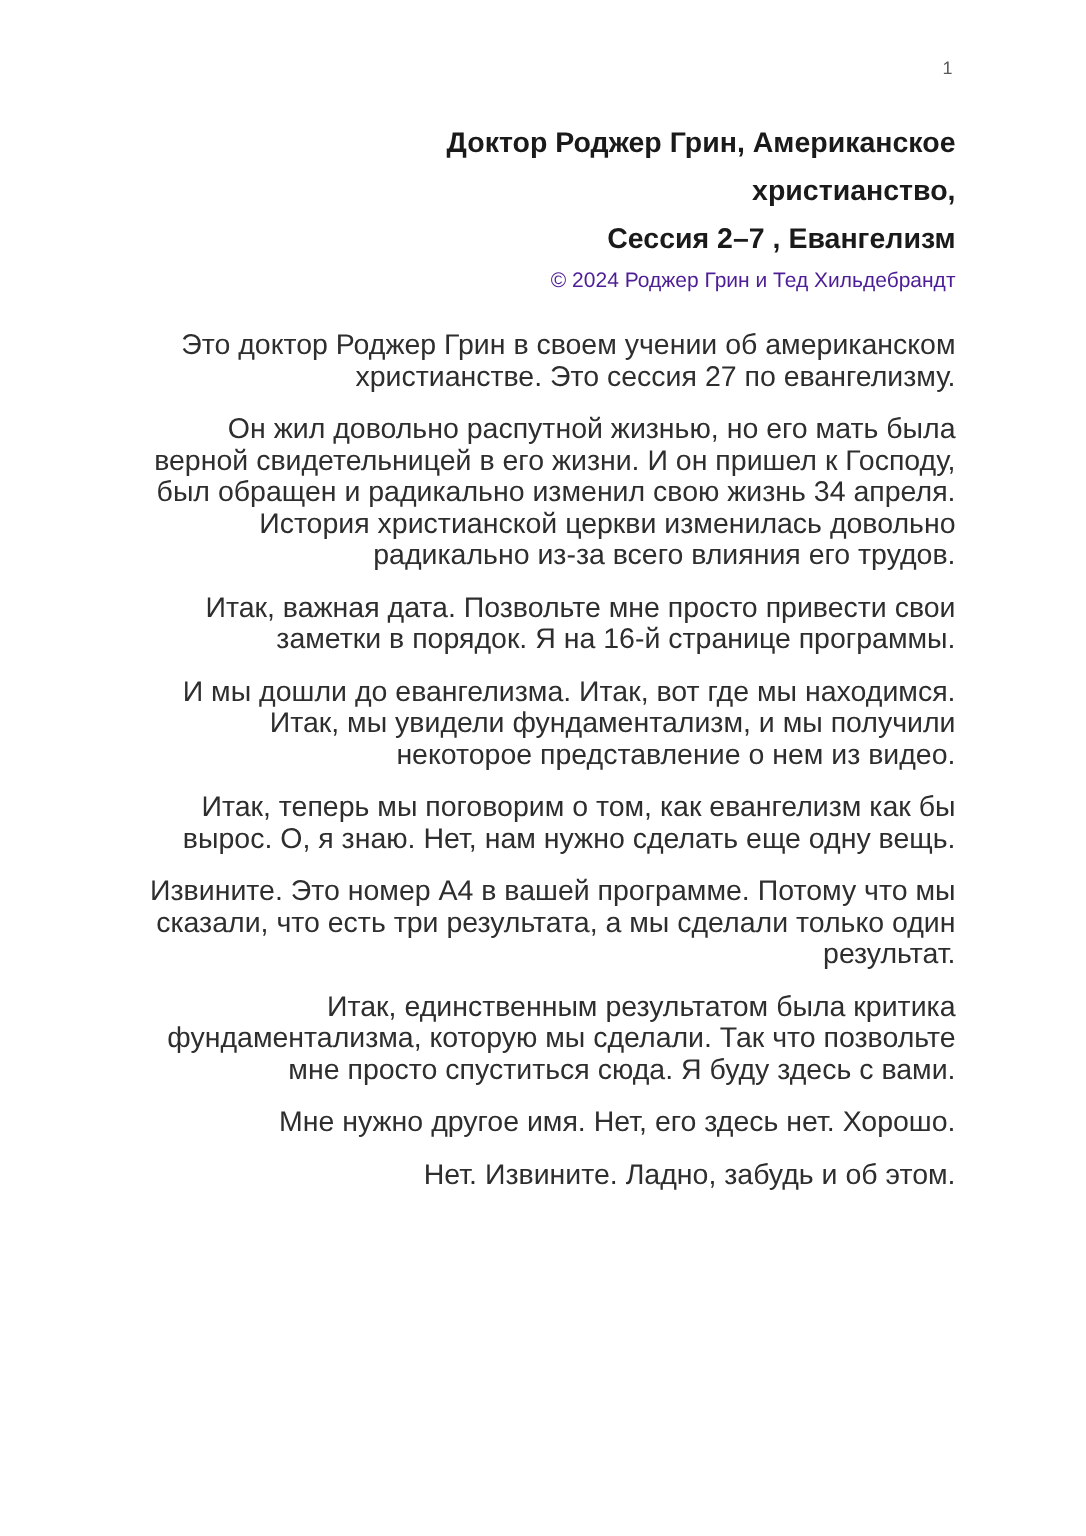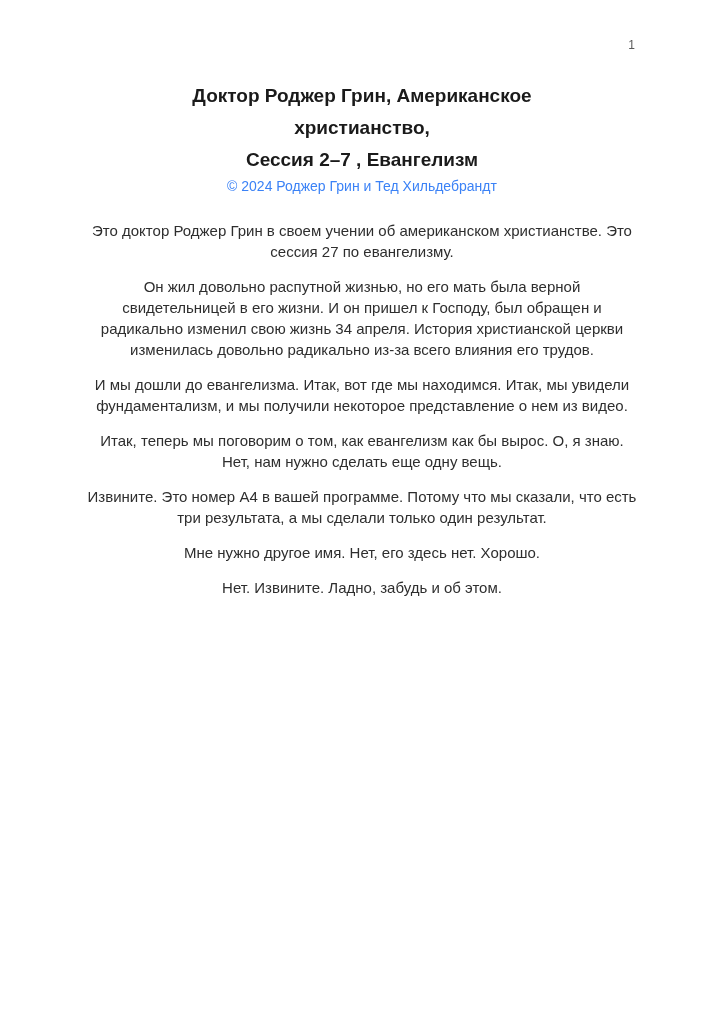--- a/index.html
+++ b/index.html
@@ -22,62 +22,64 @@
   .page-number {
     position: absolute;
     top: 38px;
     right: 89px;
     font-size: 12px;
     line-height: 14px;
     color: #5a5a5a;
   }
   .doc-header {
     margin-top: 42px;
-    text-align: center;
+    text-align: right;
   }
   .title-line {
     font-size: 19px;
     line-height: 32px;
     font-weight: bold;
     color: #1a1a1a;
   }
   .copyright {
     font-size: 14px;
     line-height: 19px;
     margin-top: 1px;
-    color: #3b82f6;
+    color: #4c1d95;
   }
   .doc-body {
     margin-top: 24px;
   }
   .doc-body p {
     margin: 0 0 14px 0;
-    font-size: 15px;
+    font-size: 19px;
     line-height: 21px;
     color: #2e2e2e;
-    text-align: center;
+    text-align: right;
   }
 </style>
 </head>
 <body>
 
 <div class="page">
 
   <div class="page-number">1</div>
 
   <div class="doc-header">
     <div class="title-line">Доктор Роджер Грин, Американское</div>
     <div class="title-line">христианство,</div>
     <div class="title-line">Сессия 2–7 , Евангелизм</div>
     <div class="copyright">© 2024 Роджер Грин и Тед Хильдебрандт</div>
   </div>
 
   <div class="doc-body">
     <p>Это доктор Роджер Грин в своем учении об американском христианстве. Это сессия 27 по евангелизму.</p>
     <p>Он жил довольно распутной жизнью, но его мать была верной свидетельницей в его жизни. И он пришел к Господу, был обращен и радикально изменил свою жизнь 34 апреля. История христианской церкви изменилась довольно радикально из-за всего влияния его трудов.</p>
+    <p>Итак, важная дата. Позвольте мне просто привести свои заметки в порядок. Я на 16-й странице программы.</p>
     <p>И мы дошли до евангелизма. Итак, вот где мы находимся. Итак, мы увидели фундаментализм, и мы получили некоторое представление о нем из видео.</p>
     <p>Итак, теперь мы поговорим о том, как евангелизм как бы вырос. О, я знаю. Нет, нам нужно сделать еще одну вещь.</p>
     <p>Извините. Это номер А4 в вашей программе. Потому что мы сказали, что есть три результата, а мы сделали только один результат.</p>
+    <p>Итак, единственным результатом была критика фундаментализма, которую мы сделали. Так что позвольте мне просто спуститься сюда. Я буду здесь с вами.</p>
     <p>Мне нужно другое имя. Нет, его здесь нет. Хорошо.</p>
     <p>Нет. Извините. Ладно, забудь и об этом.</p>
   </div>
 
 </div>
 
 </body></html>

